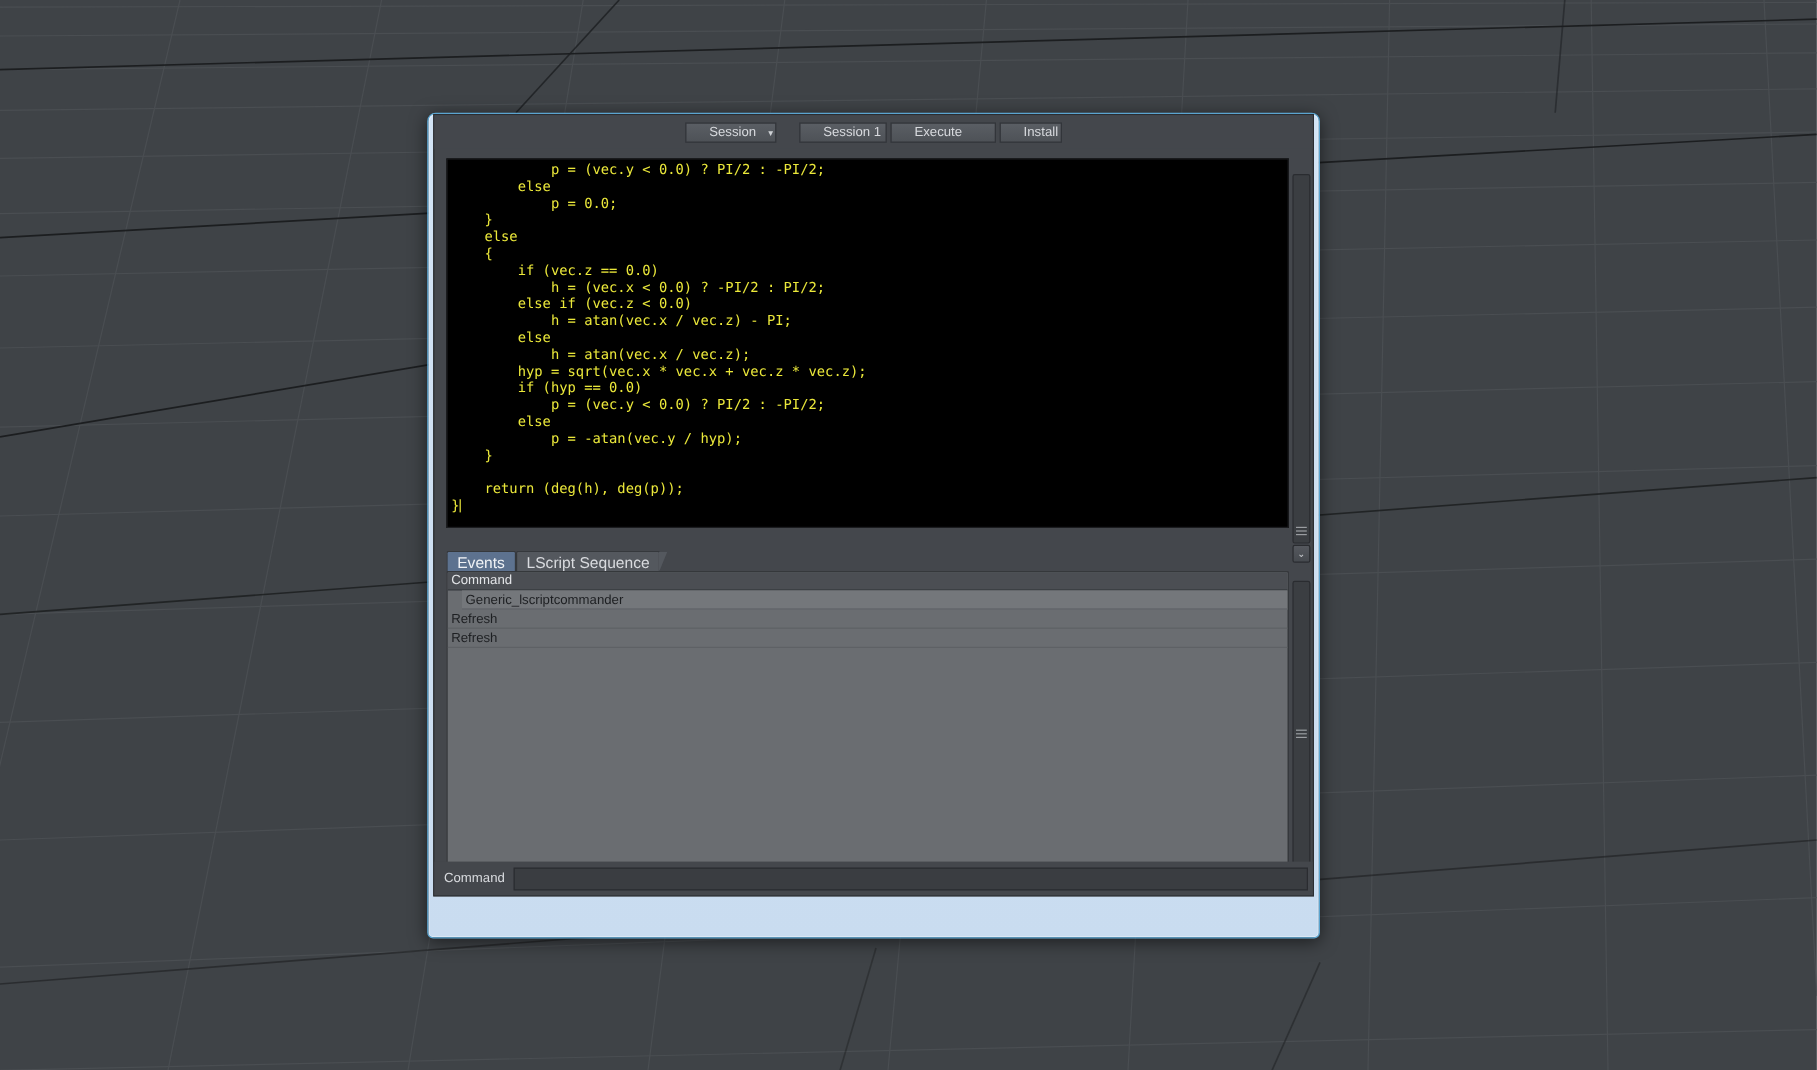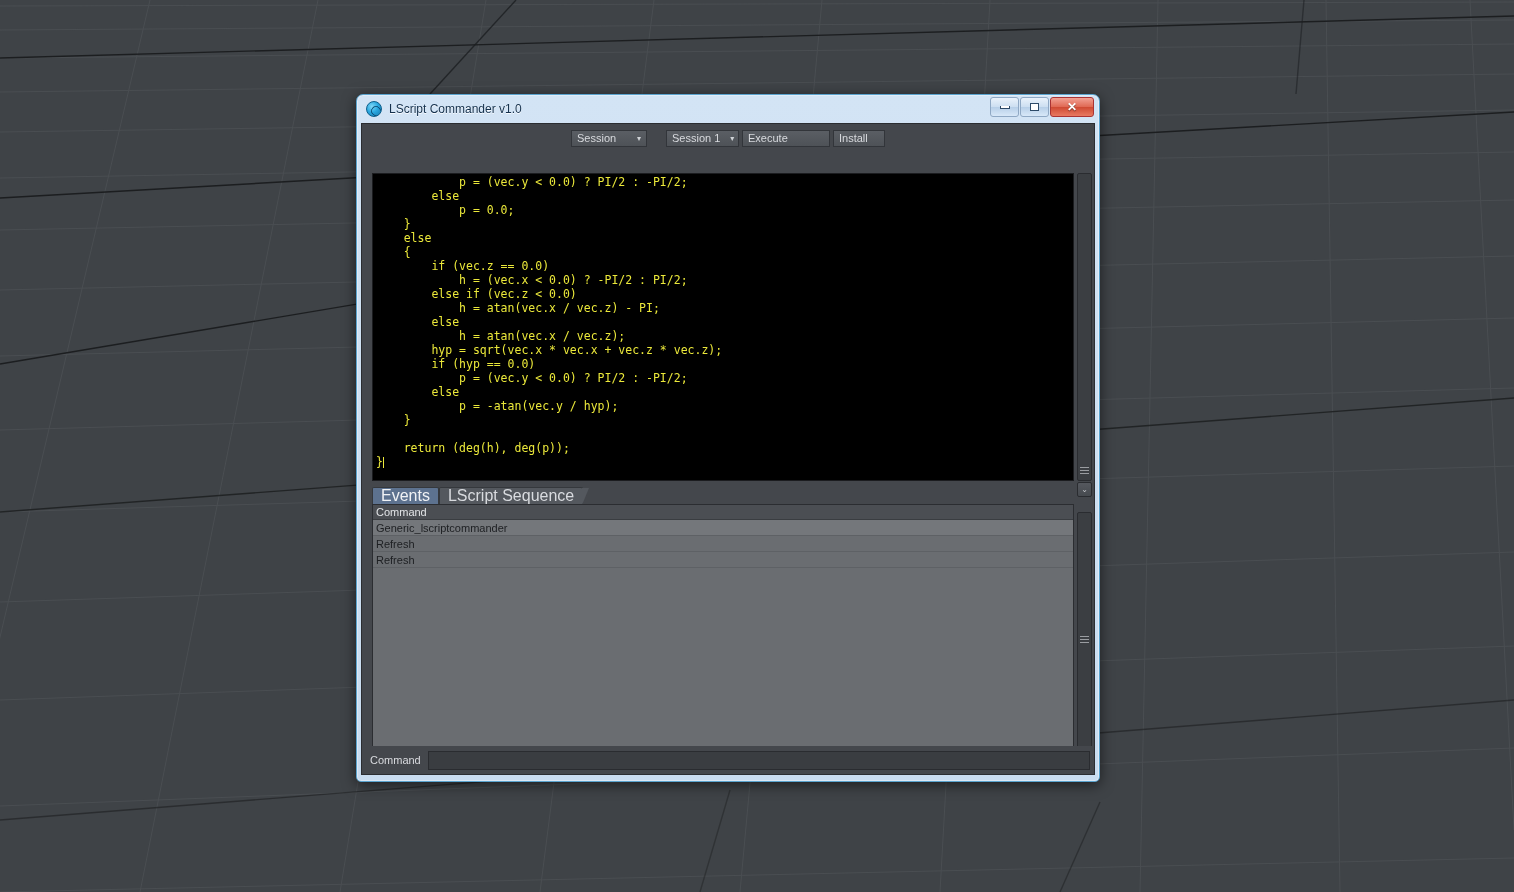--- a/index.html
+++ b/index.html
@@ -88,34 +88,34 @@
     display: flex; align-items: center; justify-content: center;
     gap: 3px;
     background: #44474c;
   }
   .tb-ctl {
     height: 17px;
     background: linear-gradient(to bottom, #5a5e64 0%, #4e5257 100%);
     border: 1px solid #32353a;
     color: #d8dade; font-size: 11px;
     display: flex; align-items: center;
-    padding: 0 5px;
+    padding: 0 19px;
     cursor: pointer;
     white-space: nowrap;
   }
   .tb-ctl.dd { justify-content: space-between; }
   .dd-arrow { margin-left: 10px; font-size: 8px; color: #cfd2d6; }
   #ctl-session { width: 76px; }
   #ctl-session1 { width: 73px; margin-left: 16px; }
   #ctl-execute { width: 88px; }
   #ctl-install { width: 52px; }
 
   
   #editor-wrap {
-    position: absolute; left: 10px; top: 49px;
+    position: absolute; left: 10px; top: 36px;
     width: 702px; height: 308px;
     background: #000;
     border: 1px solid #1b1c1f;
     overflow: hidden;
   }
   #code {
     font-family: "DejaVu Sans Mono", "Liberation Mono", monospace;
     font-size: 11.5px;
     line-height: 14px;
     color: #ebe83a;
@@ -153,21 +153,21 @@
     background: linear-gradient(to bottom, #55585e, #464a4f);
     border: 1px solid #2a2c30; border-radius: 2px;
     display: flex; align-items: center; justify-content: center;
     color: #c3c6ca; font-size: 8px; cursor: pointer;
   }
 
   
   #tabs {
     position: absolute; left: 10px; top: 363px;
     display: flex; align-items: flex-end; height: 17px;
-    font-size: 16px;
+    font-size: 13px;
   }
   .tab {
     height: 17px; padding: 0 8px;
     display: flex; align-items: center;
     color: #d9dbdf;
     background: #54585e;
     border: 1px solid #35383c; border-bottom: none;
     border-radius: 2px 2px 0 0;
     cursor: pointer;
     position: relative;
@@ -195,21 +195,21 @@
     display: flex; align-items: center; padding-left: 3px;
     border-bottom: 1px solid #3a3d41;
   }
   .list-row {
     height: 16px;
     color: #1d1f22; font-size: 11px;
     display: flex; align-items: center; padding-left: 3px;
     border-bottom: 1px solid #5e6165;
     cursor: pointer;
   }
-  #list-row-0 { background: #74777b; }
+  #list-row-0 { background: #74777b; margin-left: 12px; }
 
   
   #cmd-bar {
     position: absolute; left: 0; bottom: 0;
     width: 100%; height: 28px;
     display: flex; align-items: center;
     padding: 0 4px 0 8px;
     background: #44474c;
   }
   #cmd-label { font-size: 11px; color: #d9dbdf; margin-right: 7px; }
@@ -268,36 +268,20 @@
       <path d="M516,0 L430,94" opacity="0.8"></path>
       <path d="M1304,0 L1296,94" opacity="0.55"></path>
       <path d="M1100,802 L1060,892" opacity="0.5"></path>
       <path d="M730,790 L700,892" opacity="0.45"></path>
     </g>
   </svg>
 </div>
 
 <div id="window">
 
-  <div id="titlebar">
-    <span id="app-icon"></span>
-    <span id="win-title">LScript Commander v1.0</span>
-
-    <div id="win-buttons">
-      <div class="wbtn">
-        <span class="glyph-min"></span>
-      </div>
-      <div class="wbtn">
-        <span class="glyph-max"></span>
-      </div>
-      <div class="wbtn close">
-        <span class="glyph-close">✕</span>
-      </div>
-    </div>
-  </div>
 
   <div id="client">
 
     <div id="toolbar">
       <div class="tb-ctl dd" id="ctl-session">
         <span>Session</span>
         <span class="dd-arrow">▾</span>
       </div>
       <div class="tb-ctl dd" id="ctl-session1">
         <span>Session 1</span>

